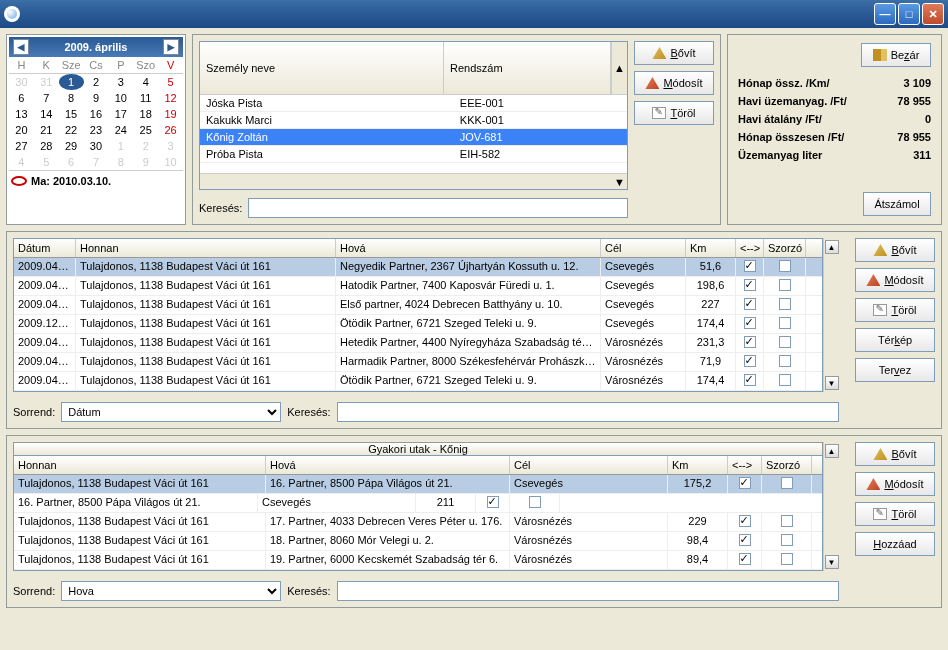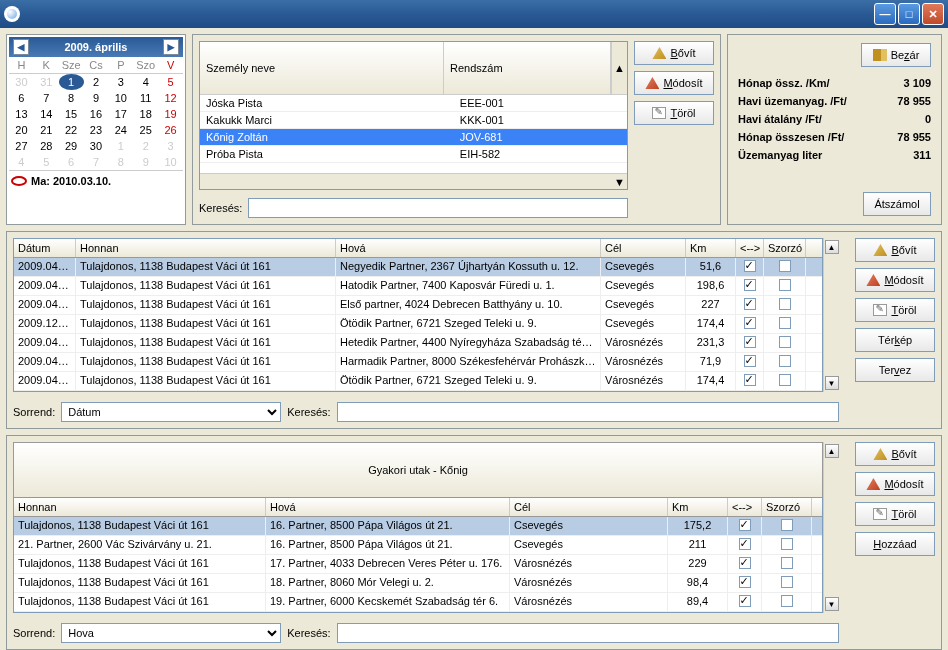--- a/index.html
+++ b/index.html
@@ -74,21 +74,21 @@
 .grow.selected { background: #b8cce4; }
 .gc { padding: 2px 4px; border-right: 1px solid #eee; overflow: hidden; white-space: nowrap; text-overflow: ellipsis; }
 .gc.num { text-align: center; }
 .gc.chk { text-align: center; }
 .chkbox { width: 12px; height: 12px; border: 1px solid #7f9db9; display: inline-block; background: #fff; position: relative; }
 .chkbox.checked::after { content: '✓'; position: absolute; top: -2px; left: 0px; font-size: 11px; color: #000; }
 
 .grid-scroll { width: 16px; background: #ece9d8; border-left: 1px solid #ccc; display: flex; flex-direction: column; align-items: center; justify-content: space-between; padding: 2px 0; }
 .grid-scroll .sbtn { width: 14px; height: 14px; background: linear-gradient(to bottom, #fff, #ddd); border: 1px solid #999; font-size: 8px; display: flex; align-items: center; justify-content: center; cursor: pointer; }
 
-.freq-title { text-align: center; padding: 21px; background: linear-gradient(to bottom, #fff, #ece9d8); border: 1px solid #999; border-bottom: none; }
+.freq-title { text-align: center; padding: 0; background: linear-gradient(to bottom, #fff, #ece9d8); border: 1px solid #999; border-bottom: none; }
 
 .sort-row { display: flex; align-items: center; gap: 6px; margin-top: 10px; }
 .sort-row select { border: 1px solid #7f9db9; padding: 1px 2px; height: 20px; width: 220px; background: #fff; }
 .sort-row input { flex: 1; border: 1px solid #7f9db9; padding: 2px 4px; height: 20px; }
 
 
 .tw-date { width: 62px; }
 .tw-from { width: 260px; }
 .tw-to { width: 265px; }
 .tw-goal { width: 85px; }
@@ -401,21 +401,20 @@
           <div class="grid-body" id="freq-body">
                 <div class="grow selected">
     <div class="gc fw-from">Tulajdonos, 1138 Budapest Váci út 161</div>
     <div class="gc fw-to">16. Partner, 8500 Pápa Világos út 21.</div>
     <div class="gc fw-goal">Csevegés</div>
     <div class="gc fw-km num">175,2</div>
     <div class="gc fw-rt chk"><span class="chkbox checked"></span></div>
     <div class="gc fw-mul chk"><span class="chkbox "></span></div>
                 </div>
                 <div class="grow">
-    <div class="gc fw-from">21. Partner, 2600 Vác Szivárvány u. 21.</div>
     <div class="gc fw-to">16. Partner, 8500 Pápa Világos út 21.</div>
     <div class="gc fw-goal">Csevegés</div>
     <div class="gc fw-km num">211</div>
     <div class="gc fw-rt chk"><span class="chkbox checked"></span></div>
     <div class="gc fw-mul chk"><span class="chkbox "></span></div>
                 </div>
                 <div class="grow">
     <div class="gc fw-from">Tulajdonos, 1138 Budapest Váci út 161</div>
     <div class="gc fw-to">17. Partner, 4033 Debrecen Veres Péter u. 176.</div>
     <div class="gc fw-goal">Városnézés</div>

